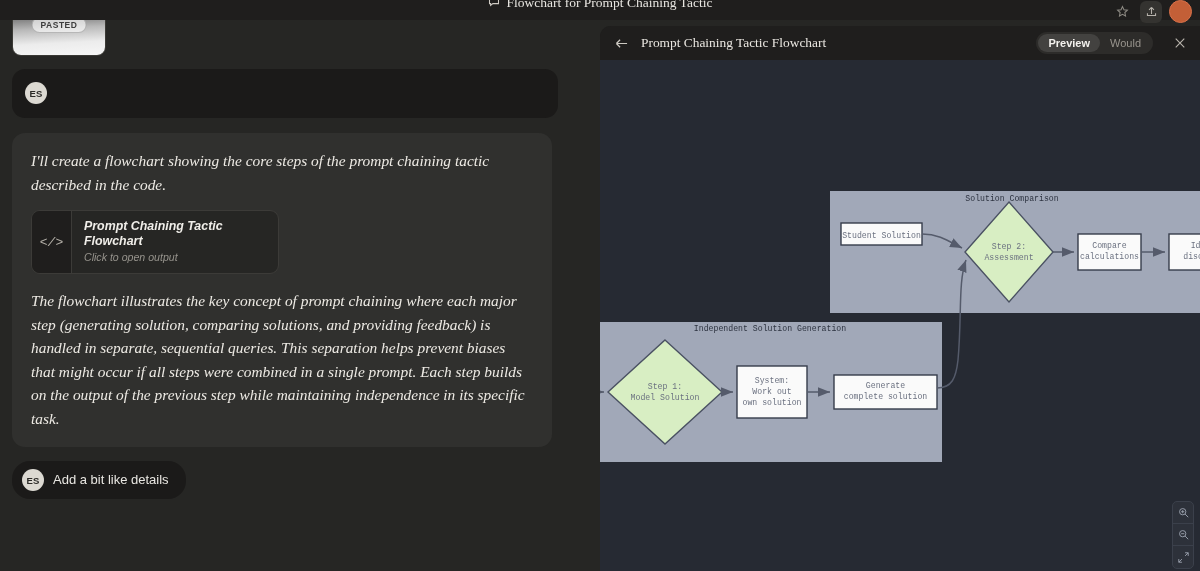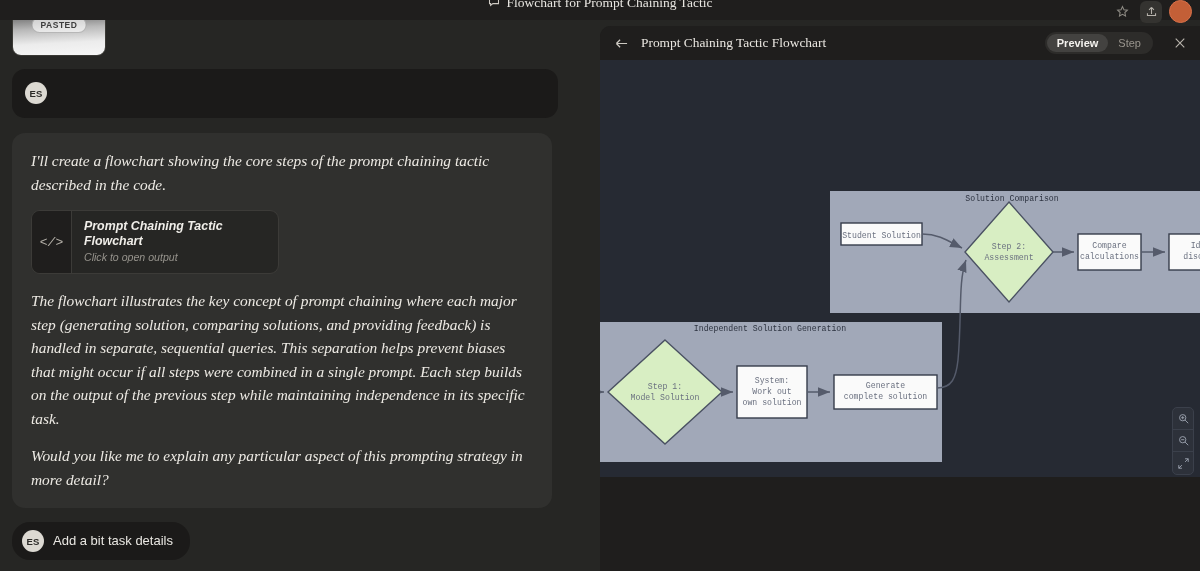--- a/index.html
+++ b/index.html
@@ -270,21 +270,21 @@
     display: flex; align-items: center; justify-content: center;
     color: #b9b5ad;
     font-size: 15px;
     margin-left: 4px;
   }
 
   
   .canvas {
     position: relative;
     width: 600px;
-    height: 417px;
+    height: 511px;
     background: #262a33;
     overflow: hidden;
   }
   .canvas svg { display: block; }
 
   
   .zoom-ctl {
     position: absolute;
     right: 6px;
     bottom: 2px;
@@ -354,47 +354,46 @@
 
         <div class="artifact">
           <div class="artifact-icon">&lt;/&gt;</div>
           <div class="artifact-body">
             <div class="artifact-title">Prompt Chaining Tactic Flowchart</div>
             <div class="artifact-sub">Click to open output</div>
           </div>
         </div>
 
         <div class="asst-p">The flowchart illustrates the key concept of prompt chaining where each major step (generating solution, comparing solutions, and providing feedback) is handled in separate, sequential queries. This separation helps prevent biases that might occur if all steps were combined in a single prompt. Each step builds on the output of the previous step while maintaining independence in its specific task.</div>
-        <div class="asst-p">Would you like me to explain any particular aspect of this prompting strategy in more detail?</div>
       </div>
 
       
       <div class="user-msg compact">
         <div class="avatar-es">ES</div>
-        <div class="user-text">Add a bit task details</div>
+        <div class="user-text">Add a bit like details</div>
       </div>
 
       
       
 
     </div>
   </div>
 
   <div class="panel">
 
     <div class="panel-head">
       <div class="back-arrow">
         <svg width="15" height="13" viewBox="0 0 16 14" fill="none" stroke="#cdc9c2" stroke-width="1.3">
           <path d="M14 7H2.5M2.5 7L6.5 3M2.5 7l4 4"></path>
         </svg>
       </div>
       <div class="panel-title">Prompt Chaining Tactic Flowchart</div>
       <div class="seg">
         <div class="seg-item active">Preview</div>
-        <div class="seg-item">Step</div>
+        <div class="seg-item">Would</div>
       </div>
       <div class="close-x">
         <svg width="12" height="12" viewBox="0 0 14 14" fill="none" stroke="#b9b5ad" stroke-width="1.3">
           <path d="M2 2l10 10M12 2L2 12"></path>
         </svg>
       </div>
     </div>
 
     <div class="canvas">
       <svg width="600" height="511" viewBox="0 0 600 511">

